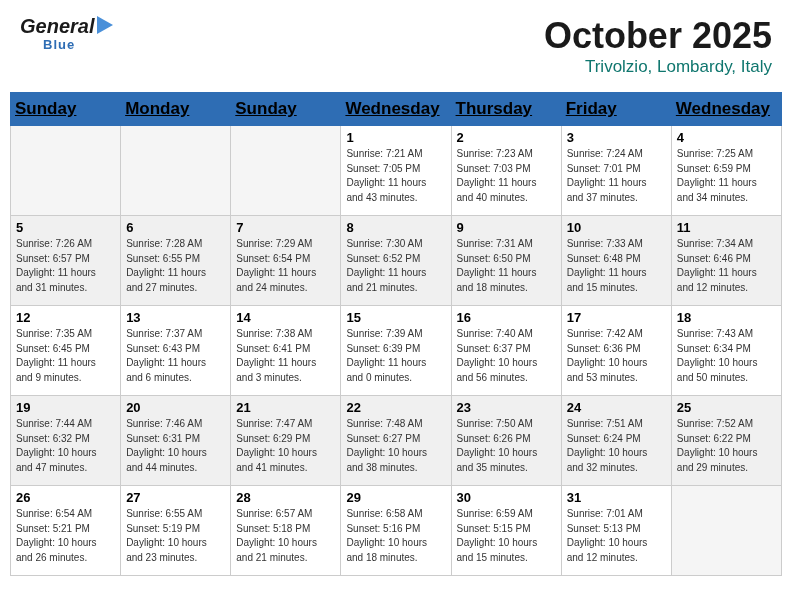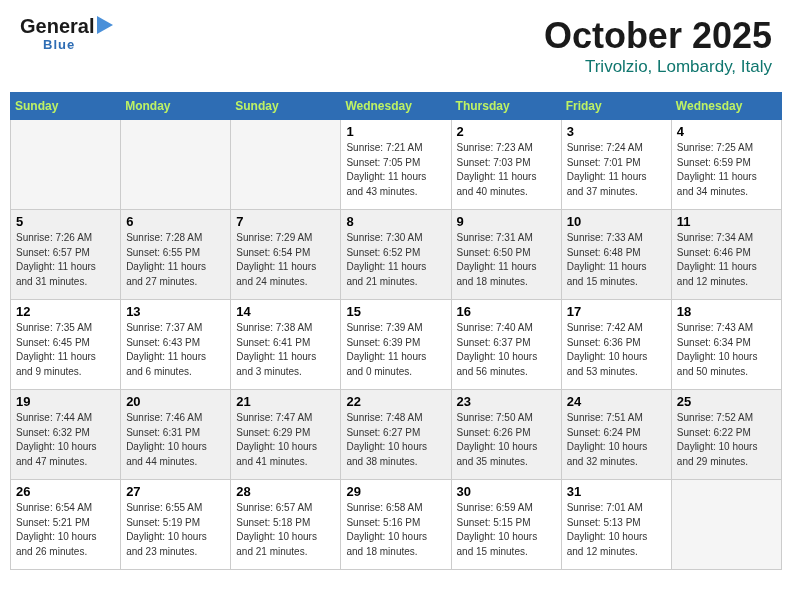--- a/index.html
+++ b/index.html
@@ -23,20 +23,21 @@
       align-items: flex-start;
     }
     .logo-text {
       font-size: 20px;
       font-weight: bold;
       color: #1a1a1a;
       line-height: 1.1;
     }
     .logo-text span {
       color: #2e6db4;
+      font-style: italic;
     }
     .logo-line {
       font-size: 13px;
       color: #2e6db4;
       font-weight: bold;
       letter-spacing: 1px;
       margin-left: 23px;
     }
     .title-block {
       text-align: right;
@@ -50,26 +51,27 @@
       font-size: 17px;
       color: #0f766e;
     }
     .calendar {
       width: 100%;
       border-collapse: collapse;
       font-size: 11px;
     }
     .calendar th {
       background: #2e6db4;
-      color: #bef264;
+      color: #000000;
       padding: 6px 4px;
       text-align: left;
-      font-size: 12px;
+      font-size: 17px;
       font-weight: bold;
       border: 1px solid #2e6db4;
+      text-decoration: underline;
     }
     .calendar td {
       border: 1px solid #ccc;
       vertical-align: top;
       padding: 4px 5px;
       min-height: 80px;
       height: 90px;
       width: 14.28%;
       background: #fff;
     }

